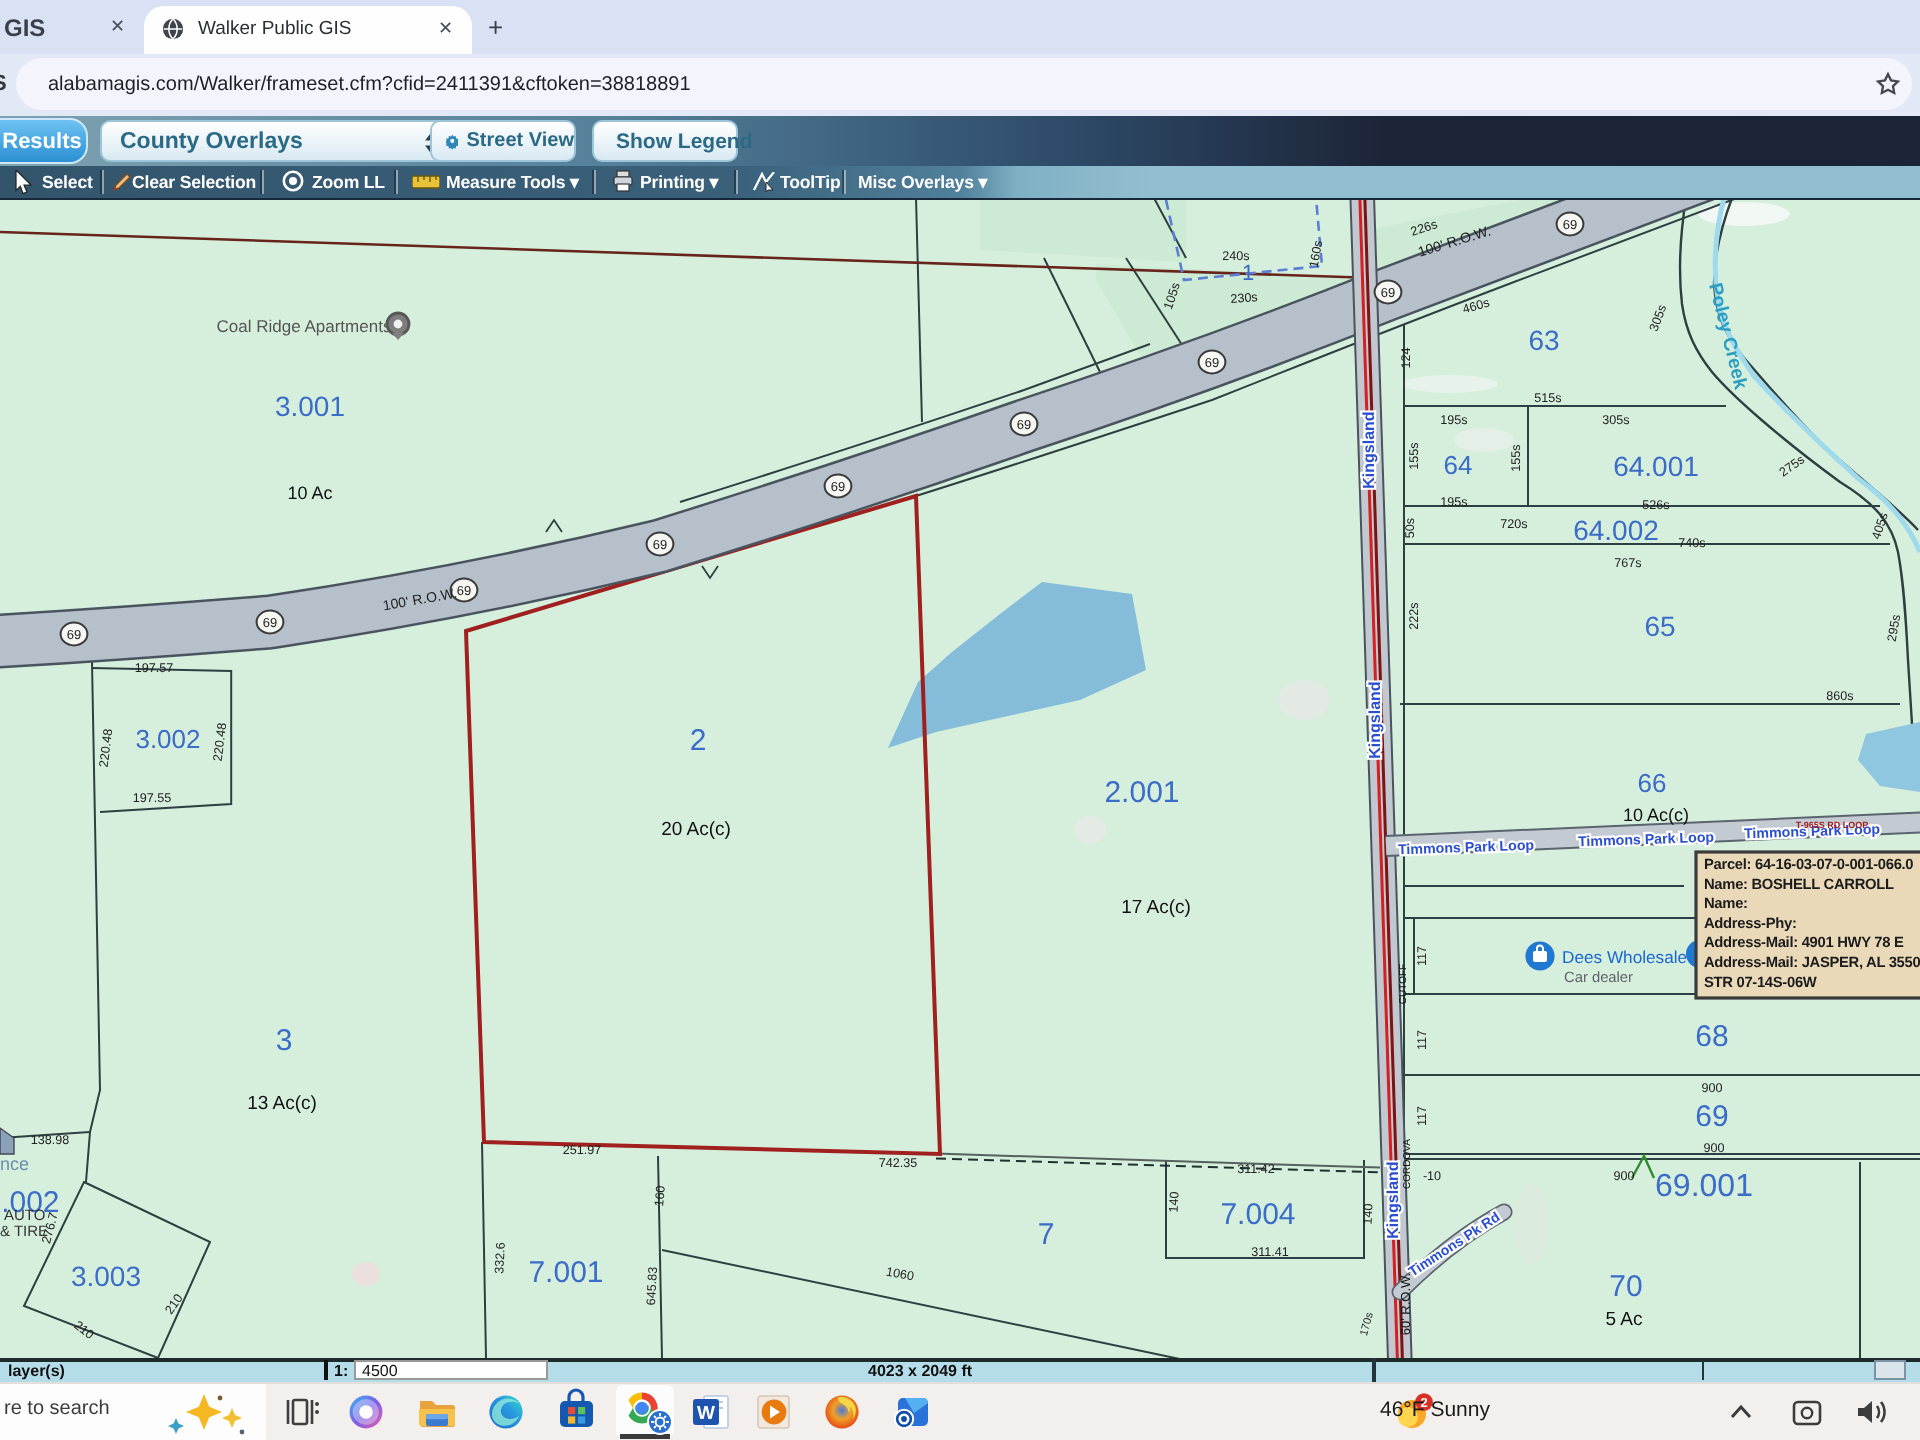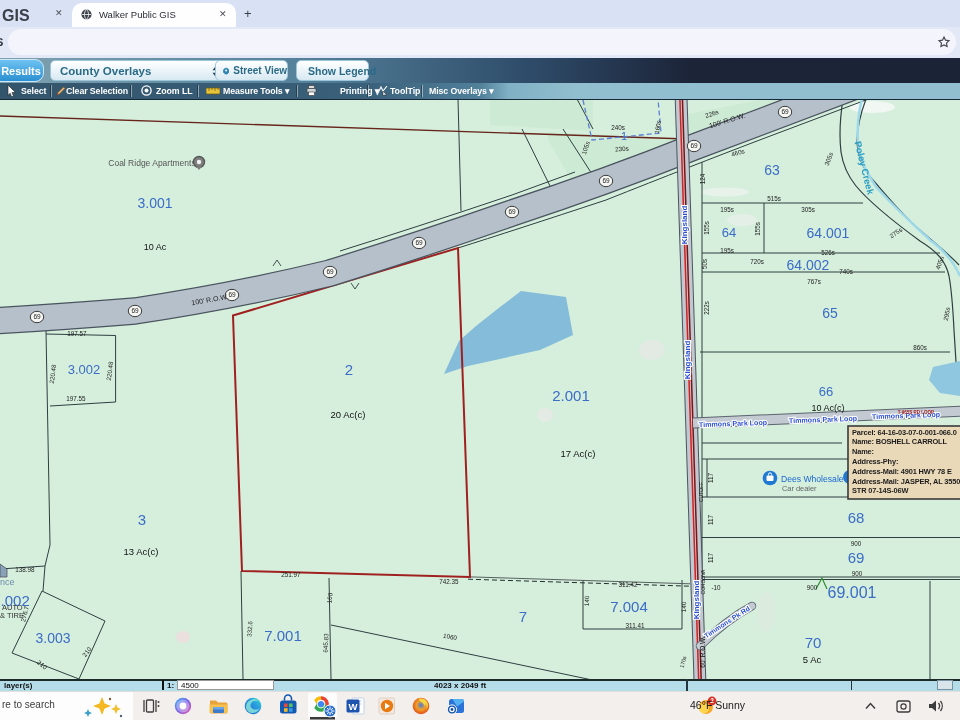--- a/index.html
+++ b/index.html
@@ -270,34 +270,35 @@
     <text x="2" y="610">AUTO</text>
     <text x="0" y="618">&amp; TIRE</text>
   </g>
   <text x="0" y="585" font-size="9" fill="#6b8cae" font-family="Liberation Sans">nce</text>
   <path d="M0,564 L7,569 L7,577 L0,577 Z" fill="#8aa2b8" stroke="#445" stroke-width=".7"></path>
 
   <text x="864" y="171" font-size="9.5" fill="#2b9ec2" font-weight="bold" text-anchor="middle" font-family="Liberation Sans" transform="rotate(76 864 168)">Poley Creek</text>
   </svg>
 
   <div class="abs" id="tabbar"></div>
-  <div class="abs" style="left:2px;top:7px;font-size:16px;color:#3a3f48;font-weight:bold;">GIS</div>
+  <div class="abs" style="left:2px;top:7px;font-size:12px;color:#3a3f48;font-weight:bold;">GIS</div>
   <div class="abs" style="left:55px;top:8px;font-size:9px;color:#4a4f58;">✕</div>
   <div class="abs" id="tab-active"></div>
   <svg class="abs" style="left:81px;top:9px" width="11" height="11" viewBox="0 0 13 13">
     <circle cx="6.5" cy="6.5" r="6" fill="#3f444c"></circle>
     <path d="M1 6.5 H12 M6.5 .5 C3.2 4,3.2 9,6.5 12.5 M6.5 .5 C9.8 4,9.8 9,6.5 12.5" fill="none" stroke="#fff" stroke-width=".9"></path>
   </svg>
   <div class="abs" style="left:99px;top:9px;font-size:9.5px;color:#2a2e35;">Walker Public GIS</div>
   <div class="abs" style="left:219px;top:9px;font-size:9px;color:#4a4f58;">✕</div>
   <div class="abs" style="left:244px;top:6px;font-size:13px;color:#3a3f48;">+</div>
 
   <div class="abs" id="addrbar"></div>
   <div class="abs" id="omnibox"></div>
   <div class="abs" style="left:-4px;top:36px;font-size:11px;font-weight:bold;color:#33363c;">S</div>
+  <div class="abs" style="left:24px;top:37px;font-size:10px;color:#1e2025;">alabamagis.com/Walker/frameset.cfm?cfid=2411391&amp;cftoken=38818891</div>
   <svg class="abs" style="left:937px;top:35px" width="14" height="14" viewBox="0 0 24 24">
     <path d="M12 3.6l2.6 5.3 5.9.9-4.2 4.1 1 5.8-5.3-2.7-5.3 2.7 1-5.8-4.2-4.1 5.9-.9z" fill="none" stroke="#45484e" stroke-width="2"></path>
   </svg>
 
   <div class="abs" id="toolbar1"></div>
   <div class="abs" style="left:-8px;top:59px;width:52px;height:23px;box-sizing:border-box;border-radius:9px;
     background:linear-gradient(#6ec2f2,#2b90d2);border:1.5px solid #cde9f8;color:#fff;font-weight:bold;
     font-size:11px;display:flex;align-items:center;justify-content:center;padding-left:6px;">Results</div>
   <div class="btn1" style="left:50px;width:177px;font-size:11.5px;padding-left:9px;">County Overlays
     <svg style="position:absolute;right:8px;top:6px" width="6" height="9" viewBox="0 0 7 11">
@@ -337,21 +338,21 @@
     <rect x="0" y="1" width="14" height="6" rx="1" fill="#e8c23a" stroke="#6a5a10" stroke-width=".7"></rect>
     <path d="M3 1 V4 M6 1 V3 M9 1 V4 M12 1 V3" stroke="#6a5a10" stroke-width=".7"></path>
     </svg>
   <div class="t2txt" style="left:223px;">Measure Tools ▾</div>
   <div class="t2div" style="left:297px;"></div>
   <svg class="abs" style="left:306px;top:85px" width="11" height="11" viewBox="0 0 11 11">
     <rect x="2.5" y="0.5" width="6" height="3" fill="#ddd" stroke="#333" stroke-width=".6"></rect>
     <rect x="1" y="3.5" width="9" height="4" rx="1" fill="#cfd6dd" stroke="#333" stroke-width=".6"></rect>
     <rect x="2.5" y="7" width="6" height="3.5" fill="#fff" stroke="#333" stroke-width=".6"></rect>
     </svg>
-  <div class="t2txt" style="left:320px;margin-left:20px;">Printing ▾</div>
+  <div class="t2txt" style="left:320px;">Printing ▾</div>
   <div class="t2div" style="left:368px;"></div>
   <svg class="abs" style="left:376px;top:86px" width="12" height="10" viewBox="0 0 12 10">
     <path d="M1 9 L5 1 L7 5 L11 0" fill="none" stroke="#fff" stroke-width="1.1"></path>
     <path d="M7 5 l3.5 4 H8.2 L7 9.8 Z" fill="#fff" stroke="#222" stroke-width=".5"></path>
     </svg>
   <div class="t2txt" style="left:390px;">ToolTip</div>
   <div class="t2div" style="left:422px;"></div>
   <div class="t2txt" style="left:429px;">Misc Overlays ▾</div>
 
   <div class="abs" id="statusbar"></div>

